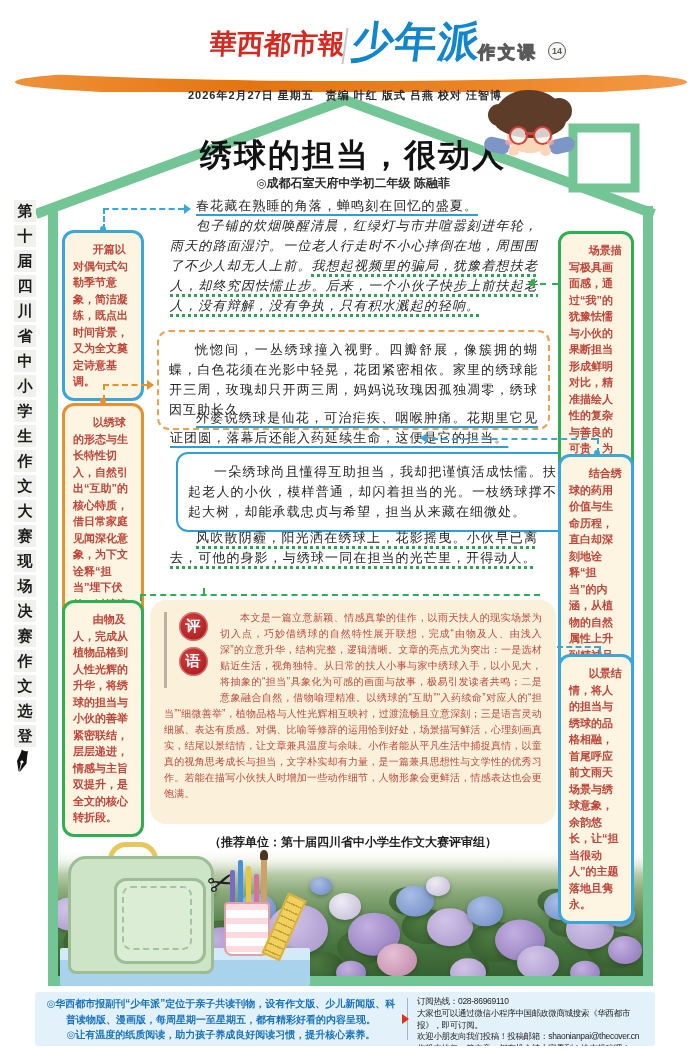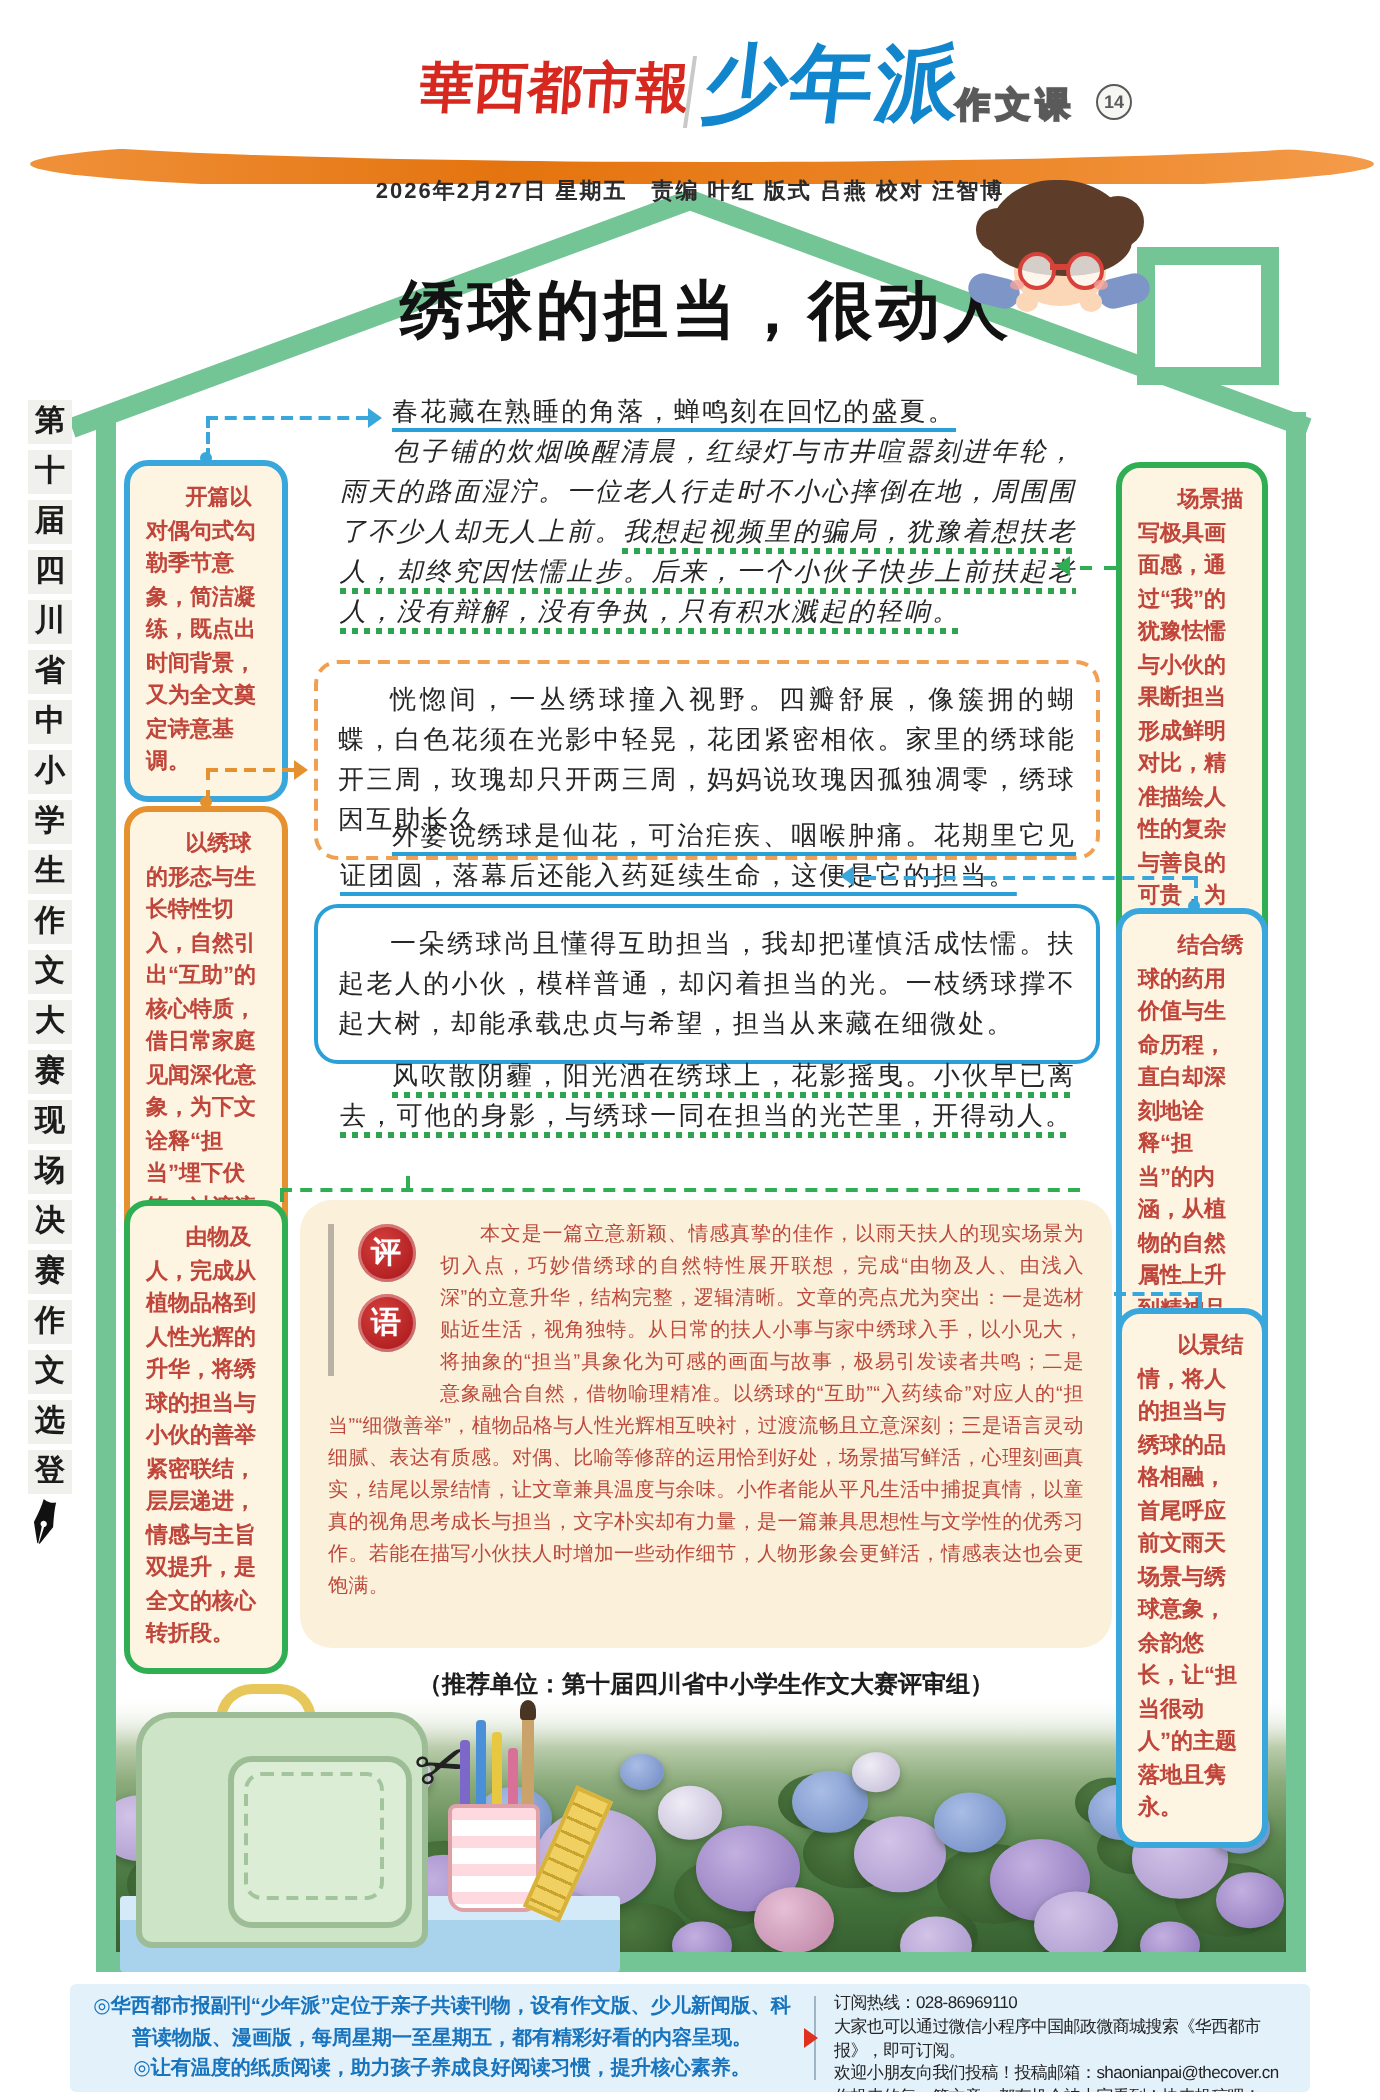--- a/index.html
+++ b/index.html
@@ -192,38 +192,39 @@
       <span class="bchar">决</span>
       <span class="bchar">赛</span>
       <span class="bchar">作</span>
       <span class="bchar">文</span>
       <span class="bchar">选</span>
       <span class="bchar">登</span>
     </div>
   <div class="pen-icon">✒</div>
 
   <div class="title">绣球的担当，很动人</div>
+  <div class="byline">◎成都石室天府中学初二年级 陈融菲</div>
 
   <div class="para" style="top:196px;">
     <span class="u-blue">春花藏在熟睡的角落，蝉鸣刻在回忆的盛夏。</span>
   </div>
 
   <div class="para" style="top:212px;padding-top:4px;font-style:italic;">
     <span>包子铺的炊烟唤醒清晨，红绿灯与市井喧嚣刻进年轮，雨天的路面湿泞。一位老人行走时不小心摔倒在地，周围围了不少人却无人上前。</span><span class="u-green">我想起视频里的骗局，犹豫着想扶老人，却终究因怯懦止步。后来，一个小伙子快步上前扶起老人，没有辩解，没有争执，只有积水溅起的轻响。</span>
   </div>
 
   <div class="pbox orange" style="top:330px;">
     <div class="ptext">恍惚间，一丛绣球撞入视野。四瓣舒展，像簇拥的蝴蝶，白色花须在光影中轻晃，花团紧密相依。家里的绣球能开三周，玫瑰却只开两三周，妈妈说玫瑰因孤独凋零，绣球因互助长久。</div>
   </div>
 
   <div class="para" style="top:408px;">
     <span class="u-blue">外婆说绣球是仙花，可治疟疾、咽喉肿痛。花期里它见证团圆，落幕后还能入药延续生命，这便是它的担当。</span>
   </div>
 
-  <div class="pbox blue" style="top:452px;">
+  <div class="pbox blue" style="top:452px;margin-left:19px;">
     <div class="ptext">一朵绣球尚且懂得互助担当，我却把谨慎活成怯懦。扶起老人的小伙，模样普通，却闪着担当的光。一枝绣球撑不起大树，却能承载忠贞与希望，担当从来藏在细微处。</div>
   </div>
 
   <div class="para" style="top:528px;">
     <span class="u-green">风吹散阴霾，阳光洒在绣球上，花影摇曳。小伙早已离去，可他的身影，与绣球一同在担当的光芒里，开得动人。</span>
   </div>
 
   <div class="note left-side blue" style="top:230px;">开篇以对偶句式勾勒季节意象，简洁凝练，既点出时间背景，又为全文奠定诗意基调。</div>
   <div class="note left-side orange" style="top:403px;">以绣球的形态与生长特性切入，自然引出“互助”的核心特质，借日常家庭见闻深化意象，为下文诠释“担当”埋下伏笔，过渡流畅且贴合初中生生活视角。</div>
   <div class="note left-side green" style="top:600px;">由物及人，完成从植物品格到人性光辉的升华，将绣球的担当与小伙的善举紧密联结，层层递进，情感与主旨双提升，是全文的核心转折段。</div>

